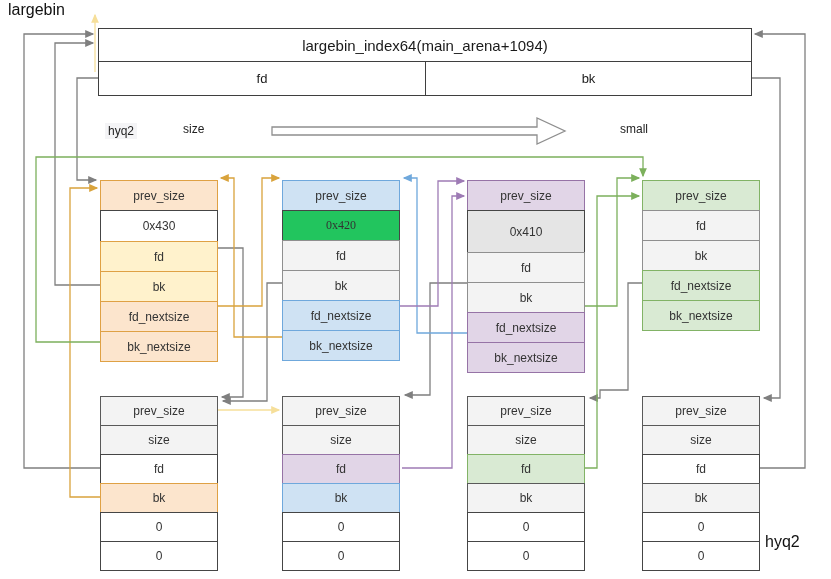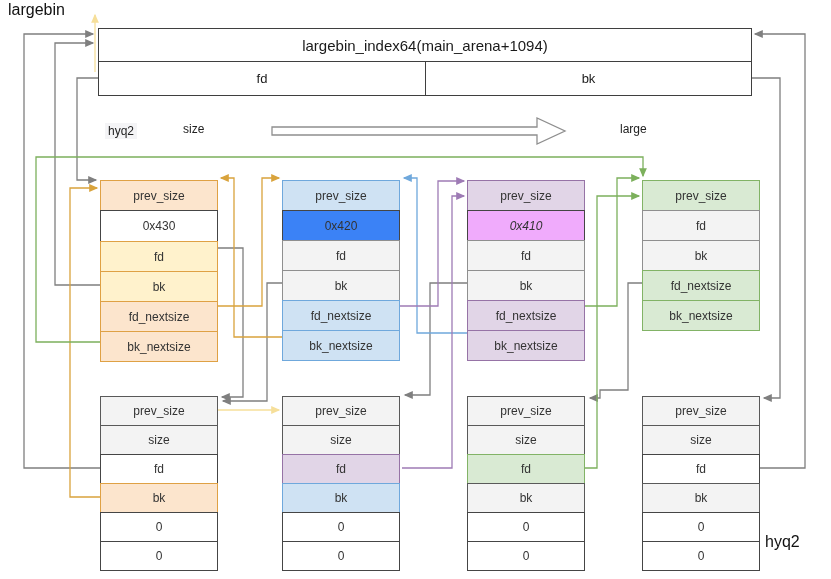--- a/index.html
+++ b/index.html
@@ -95,43 +95,43 @@
   <div class="hdrcell" style="left:98px;top:61px;width:328px;height:35px;">
     <span>fd</span>
   </div>
   <div class="hdrcell" style="left:425px;top:61px;width:327px;height:35px;">
     <span>bk</span>
   </div>
 
   <div class="biglabel" style="left:8px;top:1px;">largebin</div>
   <div class="smalllabel" style="left:105px;top:123px;background:#f4f4f6;padding:1px 3px;">hyq2</div>
   <div class="smalllabel" style="left:183px;top:122px;">size</div>
-  <div class="smalllabel" style="left:620px;top:122px;">large</div>
+  <div class="smalllabel" style="left:620px;top:122px;">small</div>
   <div class="biglabel" style="left:765px;top:533px;">hyq2</div>
 
   <div id="top-chunks">
       <div class="chunk" style="left: 100px; top: 180px;">
         <div class="cell" style="height: 31px; background: rgb(252, 229, 205); border-color: rgb(223, 161, 68);">prev_size</div>
         <div class="cell" style="height: 32px; background: rgb(255, 255, 255); border-color: rgb(69, 69, 69);">0x430</div>
         <div class="cell" style="height: 31px; background: rgb(255, 242, 204); border-color: rgb(223, 161, 68);">fd</div>
         <div class="cell" style="height: 31px; background: rgb(255, 242, 204); border-color: rgb(223, 161, 68);">bk</div>
         <div class="cell" style="height: 31px; background: rgb(252, 229, 205); border-color: rgb(223, 161, 68);">fd_nextsize</div>
         <div class="cell" style="height: 31px; background: rgb(252, 229, 205); border-color: rgb(223, 161, 68);">bk_nextsize</div>
       </div>
       <div class="chunk" style="left: 282px; top: 180px;">
         <div class="cell" style="height: 31px; background: rgb(207, 226, 243); border-color: rgb(111, 168, 220);">prev_size</div>
-        <div class="cell" style="height: 31px; background: #3b82f6; border-color: rgb(69, 69, 69);">0x420</div>
+        <div class="cell" style="height: 31px; background: #22c55e; border-color: rgb(69, 69, 69); font-family: Liberation Serif, serif;">0x420</div>
         <div class="cell" style="height: 31px; background: rgb(243, 243, 243); border-color: rgb(143, 143, 143);">fd</div>
         <div class="cell" style="height: 31px; background: rgb(243, 243, 243); border-color: rgb(143, 143, 143);">bk</div>
         <div class="cell" style="height: 31px; background: rgb(207, 226, 243); border-color: rgb(111, 168, 220);">fd_nextsize</div>
         <div class="cell" style="height: 31px; background: rgb(207, 226, 243); border-color: rgb(111, 168, 220);">bk_nextsize</div>
       </div>
       <div class="chunk" style="left: 467px; top: 180px;">
         <div class="cell" style="height: 31px; background: rgb(225, 213, 231); border-color: rgb(150, 115, 166);">prev_size</div>
-        <div class="cell" style="height: 31px; background: #f0abfc; border-color: rgb(69, 69, 69); font-style: italic;">0x410</div>
+        <div class="cell" style="height: 43px; background: #e5e5e5; border-color: rgb(69, 69, 69);">0x410</div>
         <div class="cell" style="height: 31px; background: rgb(243, 243, 243); border-color: rgb(143, 143, 143);">fd</div>
         <div class="cell" style="height: 31px; background: rgb(243, 243, 243); border-color: rgb(143, 143, 143);">bk</div>
         <div class="cell" style="height: 31px; background: rgb(225, 213, 231); border-color: rgb(150, 115, 166);">fd_nextsize</div>
         <div class="cell" style="height: 31px; background: rgb(225, 213, 231); border-color: rgb(150, 115, 166);">bk_nextsize</div>
       </div>
       <div class="chunk" style="left: 642px; top: 180px;">
         <div class="cell" style="height: 31px; background: rgb(217, 234, 211); border-color: rgb(130, 179, 102);">prev_size</div>
         <div class="cell" style="height: 31px; background: rgb(243, 243, 243); border-color: rgb(143, 143, 143);">fd</div>
         <div class="cell" style="height: 31px; background: rgb(243, 243, 243); border-color: rgb(143, 143, 143);">bk</div>
         <div class="cell" style="height: 31px; background: rgb(217, 234, 211); border-color: rgb(130, 179, 102);">fd_nextsize</div>

